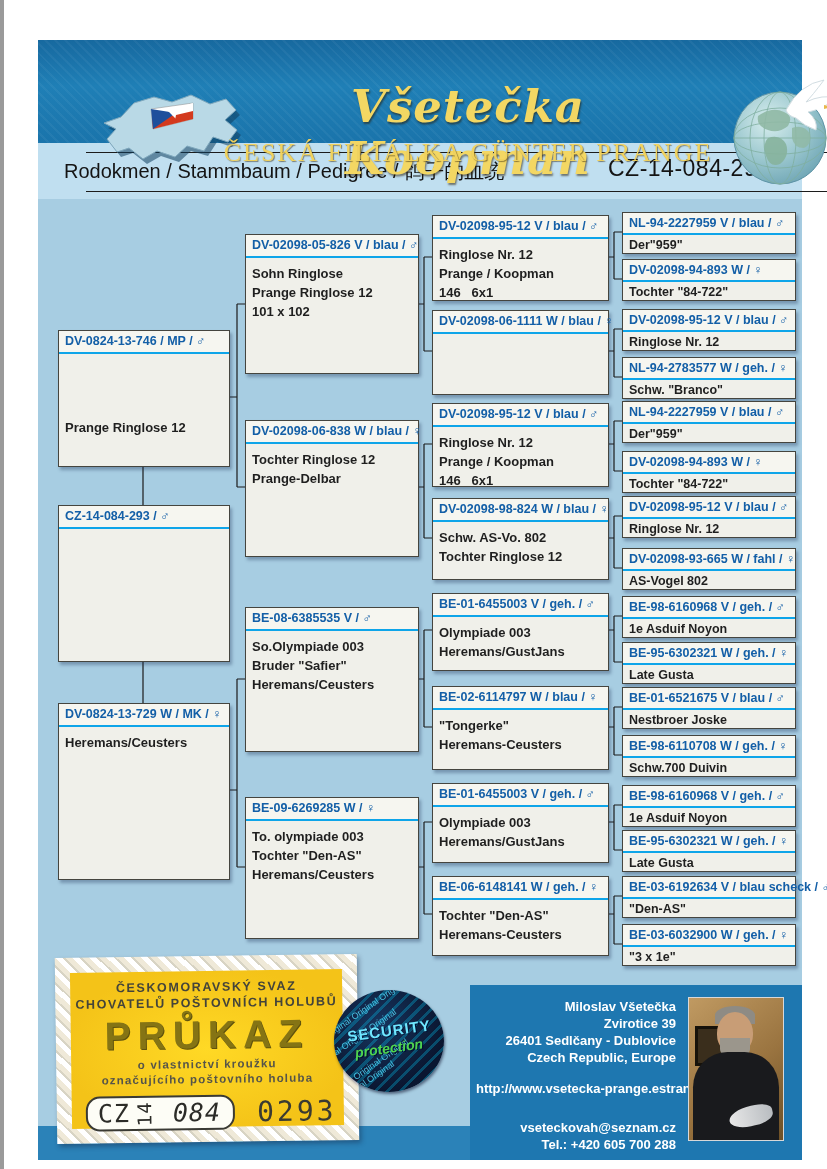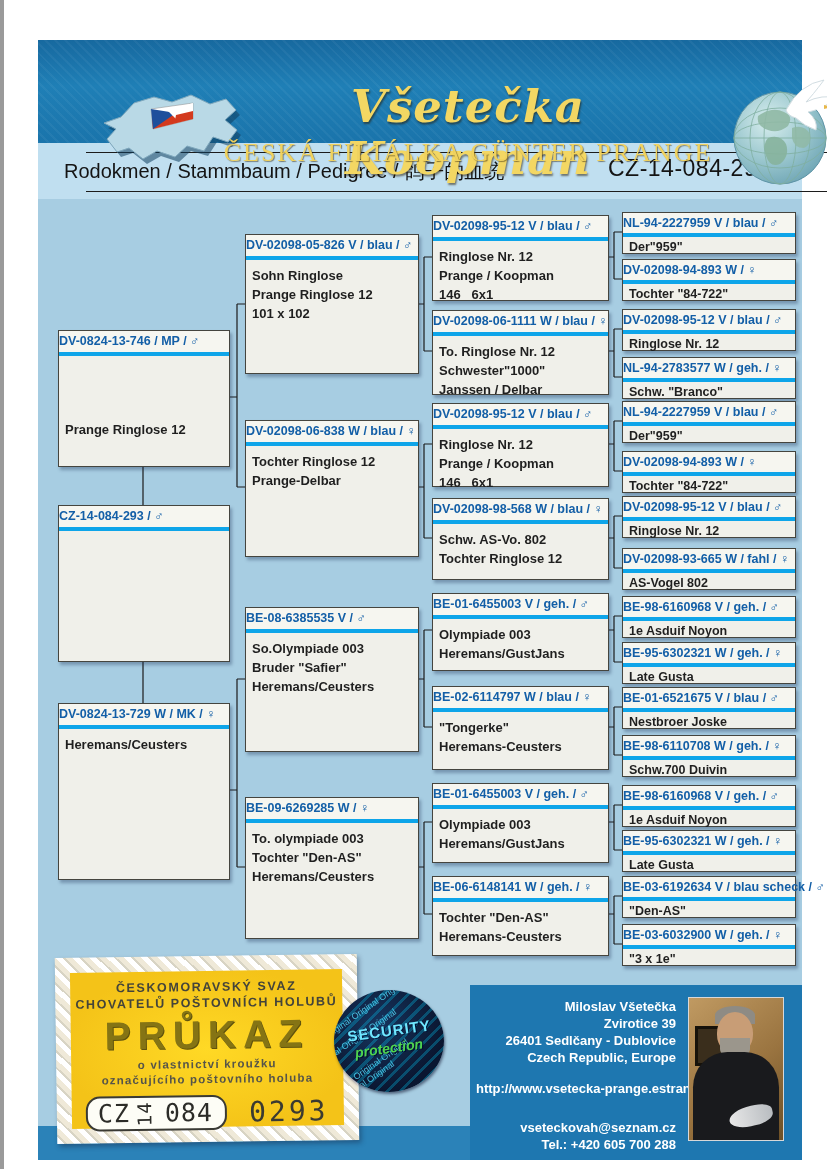--- a/index.html
+++ b/index.html
@@ -27,22 +27,22 @@
   .hrule{position:absolute;left:48px;width:744px;height:1px;background:#1c1c1c;}
   .doc-title{position:absolute;left:64px;top:158px;font-size:20px;color:#141414;}
   .doc-ring{position:absolute;left:608px;top:155px;font-size:23px;color:#141414;letter-spacing:.5px;}
 
   
   .pedigree-bg{position:absolute;left:38px;top:199px;width:764px;height:927px;background:#a7cde2;}
   .connector-svg{position:absolute;left:0;top:0;width:827px;height:1169px;pointer-events:none;z-index:4;}
 
   .pbox{position:absolute;background:#f0f0ea;border:1px solid #45453f;
         box-shadow:2px 3px 3px rgba(30,50,85,.35);z-index:5;}
-  .ph{height:21px;line-height:21px;background:#f6f6f0;
-      border-bottom:4px solid #0ea5e9;color:#135fa7;font-weight:bold;
+  .ph{height:21px;line-height:21px;padding-left:6px;background:#f6f6f0;
+      border-bottom:2px solid #0ea5e9;color:#135fa7;font-weight:bold;
       font-size:12.5px;white-space:nowrap;overflow:visible;}
   .pb{padding:6px 5px 0 6px;font-size:13px;font-weight:bold;color:#1f1f1f;line-height:19px;}
   .pt60{padding-top:64px;}
   .small .ph{height:20px;line-height:20px;}
   .small .pb{padding:1px 5px 0 6px;font-size:12.5px;}
 
   
   .cert{position:absolute;left:56px;top:956px;width:302px;height:186px;z-index:7;
         transform:rotate(-0.8deg);
         background:repeating-linear-gradient(45deg,#ffffff 0 5px,#d8d4c4 5px 7px,#efe9d8 7px 12px);
@@ -51,21 +51,21 @@
         text-align:center;box-sizing:border-box;padding-top:8px;}
   .cert-org{font-size:12.5px;font-weight:bold;color:#44443a;letter-spacing:1.6px;line-height:16px;}
   .cert-title{font-size:39px;font-weight:bold;color:#857414;letter-spacing:7px;line-height:44px;
         text-shadow:1px 1px 0 #60530d;margin-top:2px;}
   .cert-sub{font-size:11.5px;font-weight:bold;color:#55544a;letter-spacing:1.2px;line-height:15px;}
   .cert-numrow{margin-top:8px;display:flex;align-items:center;justify-content:flex-start;padding-left:14px;}
   .cert-pill{display:inline-flex;align-items:center;border:2px solid #3a3a34;border-radius:14px;
         background:#fdfdf6;padding:1px 12px 1px 10px;
         font-family:"DejaVu Sans Mono",monospace;font-size:25px;color:#2c2c28;letter-spacing:1px;}
   .cert-year{display:inline-block;transform:rotate(-90deg);font-size:19px;margin:0 2px;}
-  .cert-series{margin-left:6px;}
+  .cert-series{margin-left:14px;font-style:italic;}
   .cert-number{font-family:"DejaVu Sans Mono",monospace;font-size:28px;color:#3a3a32;
         letter-spacing:3px;margin-left:22px;}
 
   
   .sticker{position:absolute;left:334px;top:990px;width:110px;height:102px;border-radius:50%;
         background:
           repeating-linear-gradient(135deg,rgba(0,210,255,.28) 0 3px,transparent 3px 9px),
           radial-gradient(circle at 40% 35%,#17355e,#0a1630 70%);
         z-index:8;overflow:hidden;box-shadow:1px 2px 3px rgba(0,0,30,.5);}
   .stk-pat{position:absolute;font-size:9px;color:#54d8f8;white-space:nowrap;transform:rotate(-35deg);opacity:.85;}
@@ -221,36 +221,31 @@
 <div class="pbox" style="left:432px;top:215px;width:175px;height:84px">
   <div class="ph">DV-02098-95-12 V / blau / ♂</div>
   <div class="pb">
     <div>Ringlose Nr. 12</div>
     <div>Prange / Koopman</div>
     <div>146&nbsp;&nbsp;&nbsp;6x1</div>
   </div>
 </div>
 <div class="pbox" style="left:432px;top:310px;width:175px;height:83px">
   <div class="ph">DV-02098-06-1111 W / blau / ♀</div>
-  <div class="pb">
-    <div>To. Ringlose Nr. 12</div>
-    <div>Schwester"1000"</div>
-    <div>Janssen / Delbar</div>
-  </div>
 </div>
 <div class="pbox" style="left:432px;top:403px;width:175px;height:82px">
   <div class="ph">DV-02098-95-12 V / blau / ♂</div>
   <div class="pb">
     <div>Ringlose Nr. 12</div>
     <div>Prange / Koopman</div>
     <div>146&nbsp;&nbsp;&nbsp;6x1</div>
   </div>
 </div>
 <div class="pbox" style="left:432px;top:498px;width:175px;height:80px">
-  <div class="ph">DV-02098-98-568 W / blau / ♀</div>
+  <div class="ph">DV-02098-98-824 W / blau / ♀</div>
   <div class="pb">
     <div>Schw. AS-Vo. 802</div>
     <div>Tochter Ringlose 12</div>
   </div>
 </div>
 <div class="pbox" style="left:432px;top:593px;width:175px;height:76px">
   <div class="ph">BE-01-6455003 V / geh. / ♂</div>
   <div class="pb">
     <div>Olympiade 003</div>
     <div>Heremans/GustJans</div>

